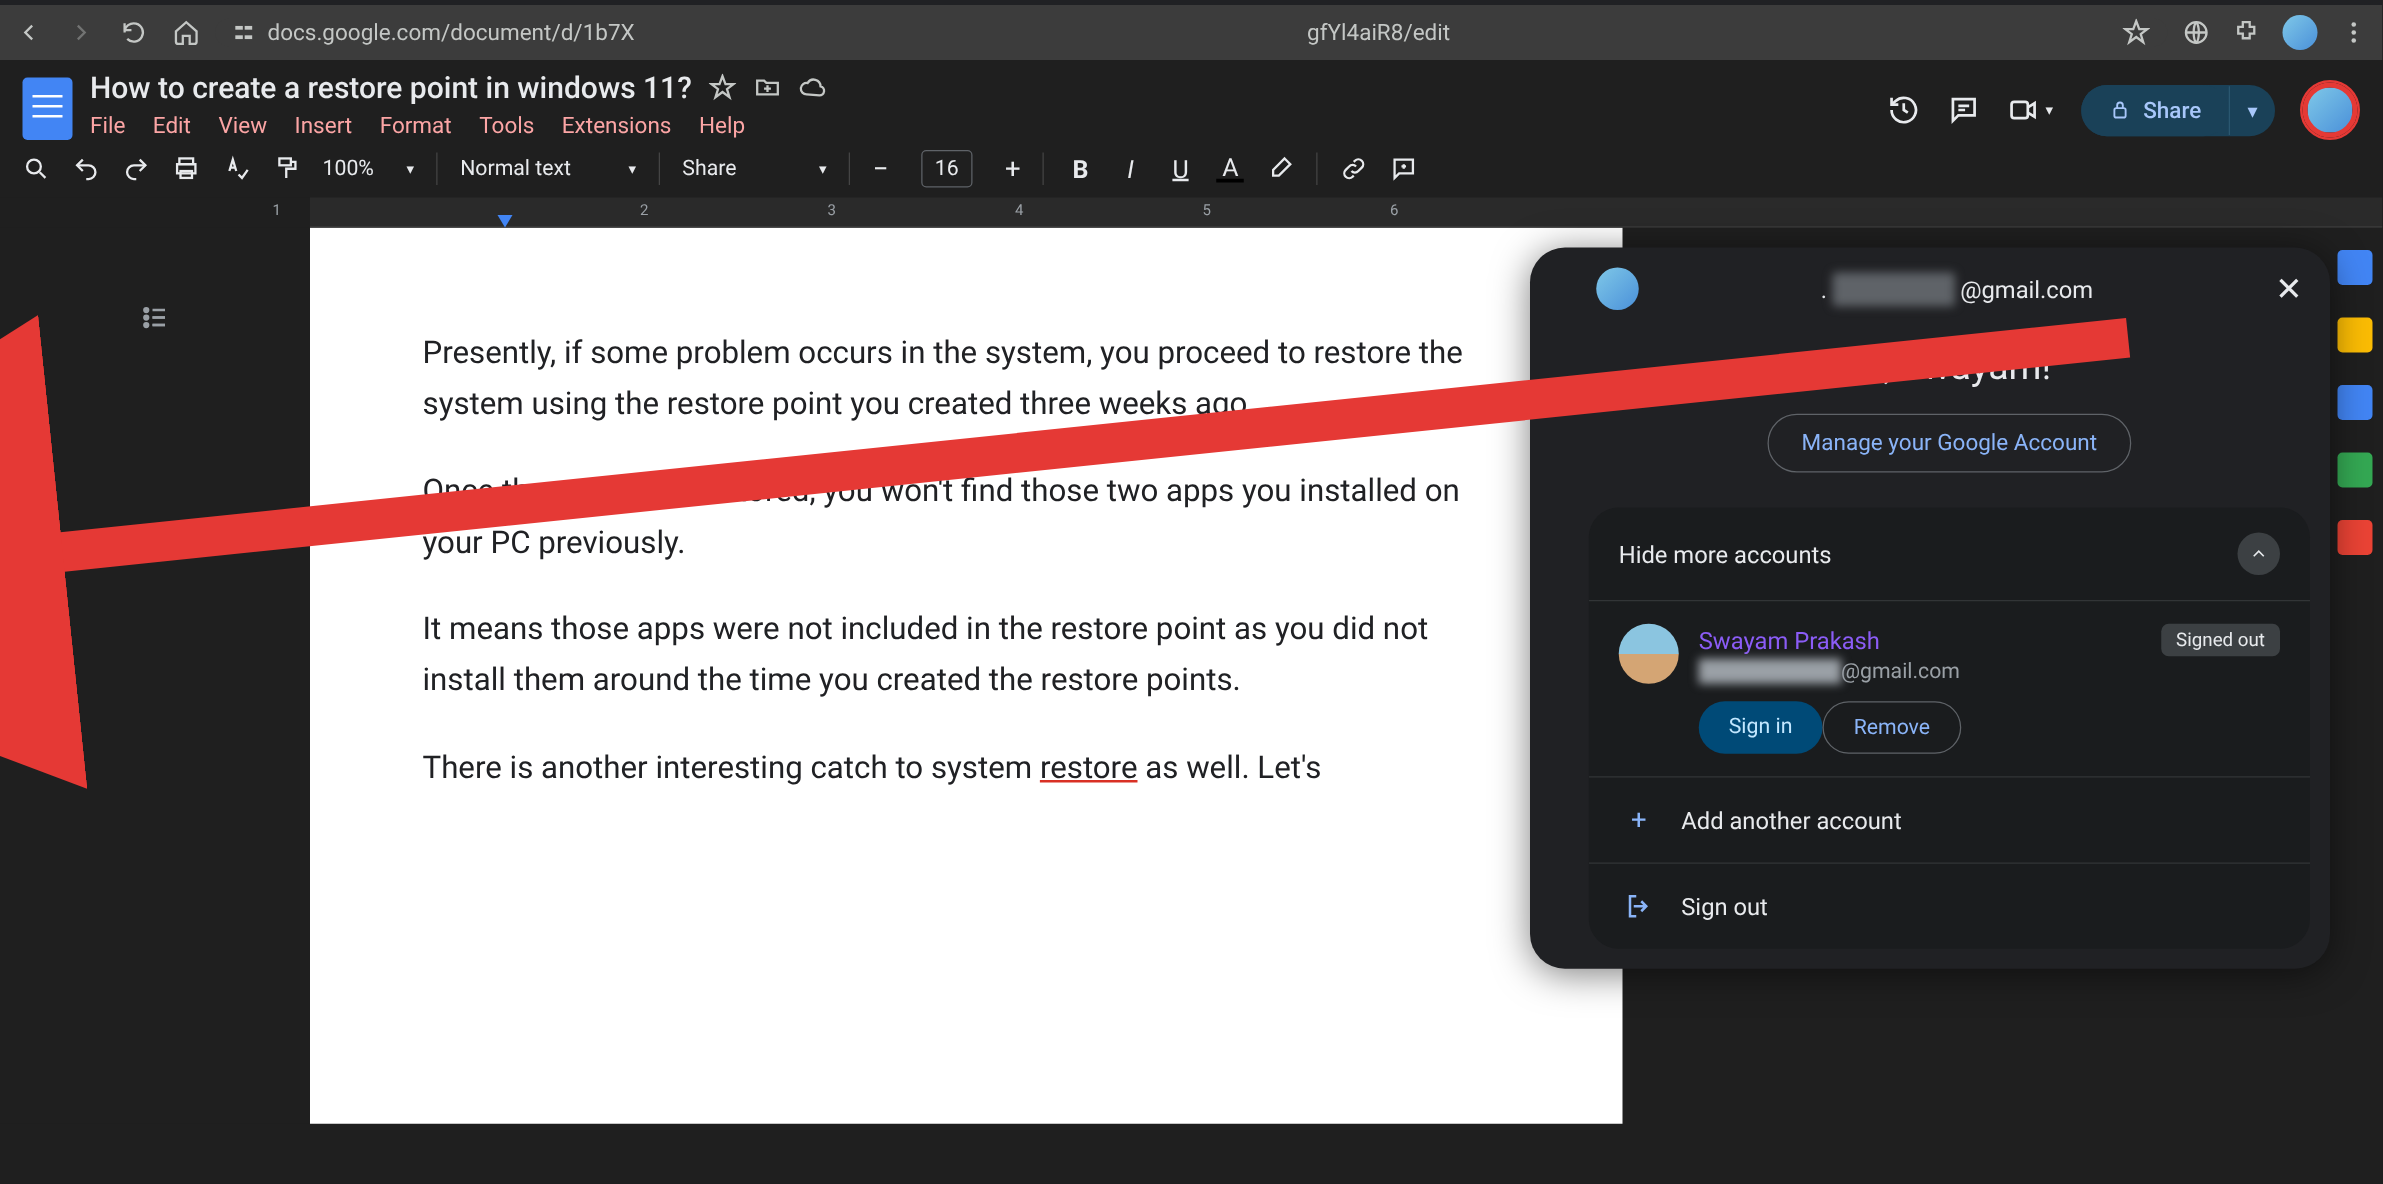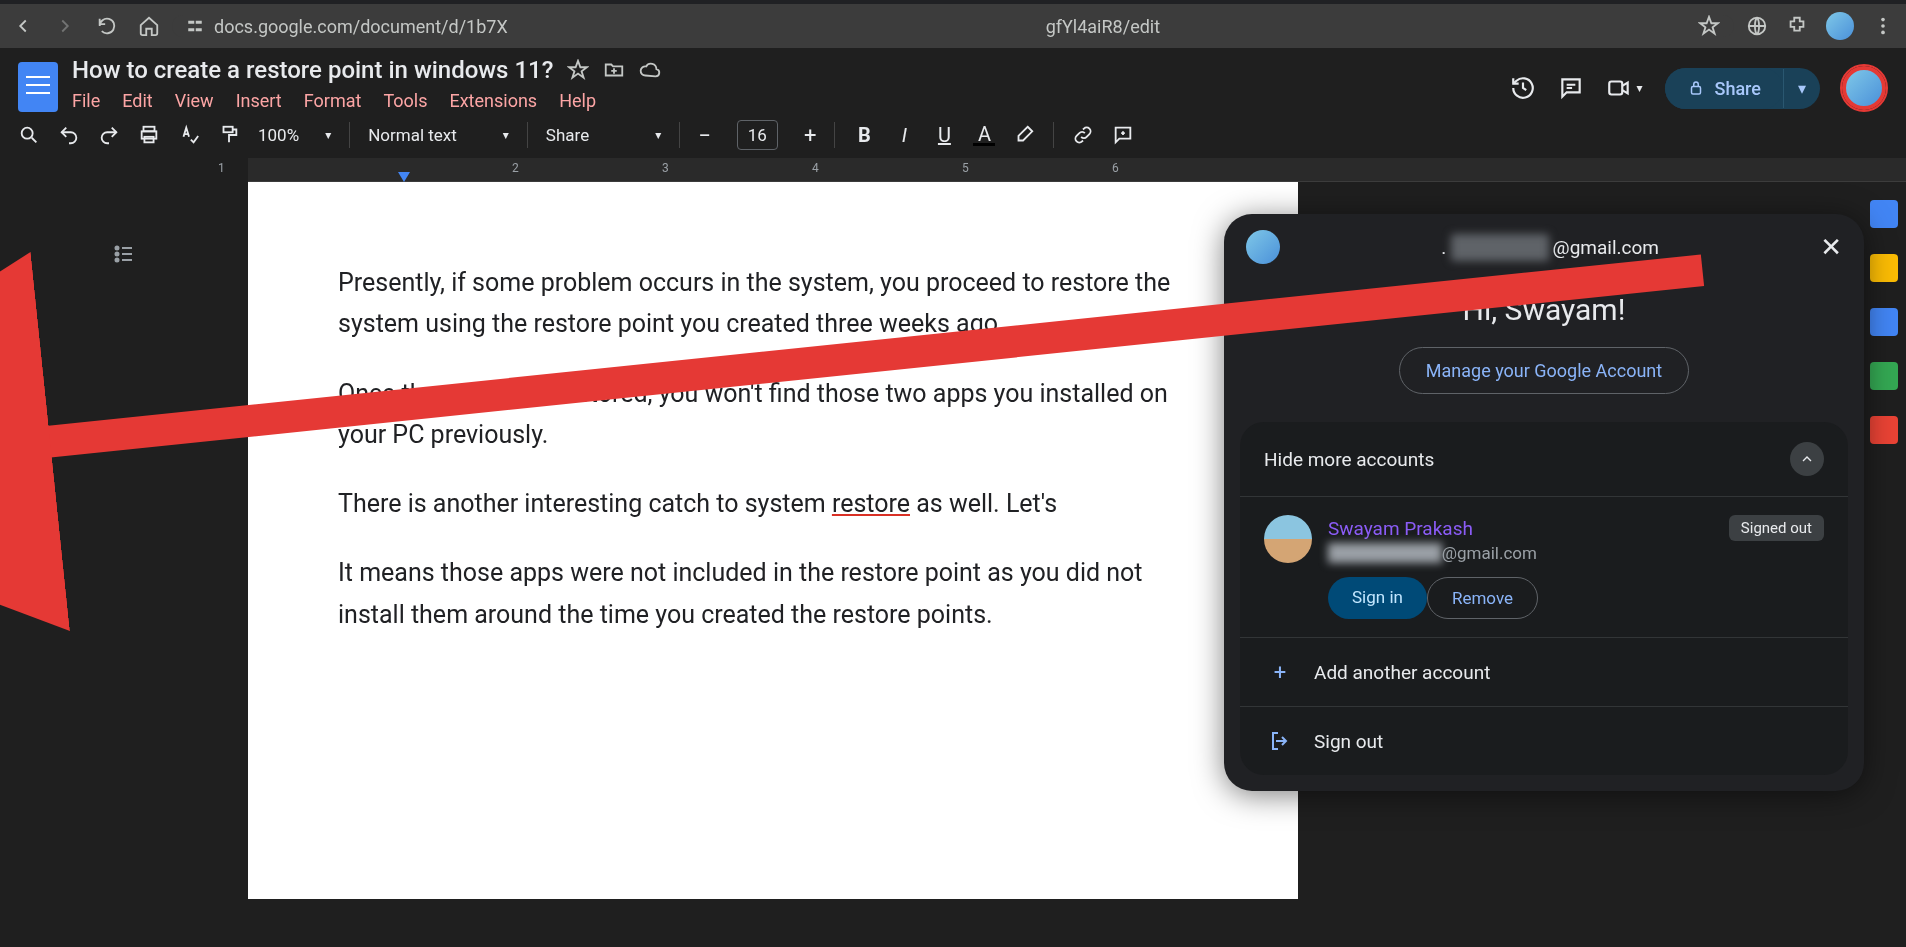--- a/index.html
+++ b/index.html
@@ -47,21 +47,21 @@
 
 
 .content-wrap { display: flex; height: calc(100% - 230px); }
 .left-gutter { width: 248px; background: #1f1f1f; display:flex; justify-content:center; padding-top: 60px; }
 .outline-icon { width: 24px; height: 24px; color: #9aa0a6; }
 .page { background: #fff; width: 1050px; padding: 80px 90px; color: #202124; font-size: 25px; line-height: 1.65; font-family: Arial; }
 .page p { margin-bottom: 28px; }
 .underline { text-decoration: underline; text-decoration-color: #d93025; }
 
 
-.account-popup { position: absolute; top: 214px; right: 42px; width: 640px; background: #202124; border-radius: 28px; box-shadow: 0 4px 30px rgba(0,0,0,.5); overflow: hidden; z-index: 100; }
+.account-popup { position: absolute; top: 198px; right: 42px; width: 640px; background: #202124; border-radius: 28px; box-shadow: 0 4px 30px rgba(0,0,0,.5); overflow: hidden; z-index: 100; padding-left: 31px; }
 .popup-header { display: flex; align-items: center; padding: 16px 22px; gap: 14px; }
 .popup-avatar-sm { width: 34px; height: 34px; border-radius: 50%; background: linear-gradient(135deg,#7fc8e8,#4a90d9); }
 .email-text { flex: 1; text-align: center; color: #e8eaed; font-size: 19px; }
 .email-blur { background: #5f6368; color: transparent; padding: 2px 30px; border-radius: 3px; margin-right: 4px; filter: blur(4px); }
 .close-x { font-size: 26px; color: #e8eaed; cursor: pointer; }
 .greeting { text-align: center; font-size: 30px; color: #e8eaed; padding: 12px 0 20px; }
 .manage-row { text-align: center; padding-bottom: 28px; }
 .manage-btn { display: inline-block; border: 1px solid #5f6368; color: #8ab4f8; padding: 12px 26px; border-radius: 30px; font-size: 18px; }
 .accounts-section { background: #1a1c1e; border-radius: 24px; margin: 0 16px 16px; overflow: hidden; }
 .hide-row { display: flex; align-items: center; justify-content: space-between; padding: 20px 24px; color: #e8eaed; font-size: 19px; }
@@ -332,22 +332,22 @@
           <circle cx="5" cy="12" r="1.5" fill="currentColor"></circle>
           <path d="M10 12h10"></path>
           <circle cx="5" cy="18" r="1.5" fill="currentColor"></circle>
           <path d="M10 18h10"></path>
           <path d="M10 6h10M10 12h10M10 18h10"></path>
         </svg></div>
   </div>
   <div class="page">
     <p>Presently, if some problem occurs in the system, you proceed to restore the system using the restore point you created three weeks ago.</p>
     <p>Once the system is restored, you won't find those two apps you installed on your PC previously.</p>
+    <p>It means those apps were not included in the restore point as you did not install them around the time you created the restore points.</p>
     <p><span>There is another interesting catch to system </span><span class="underline">restore</span><span> as well. Let's</span></p>
-    <p>It means those apps were not included in the restore point as you did not install them around the time you created the restore points.</p>
   </div>
 </div>
 
 <div class="side-tabs">
   <div class="side-tab st-cal"></div>
   <div class="side-tab st-keep"></div>
   <div class="side-tab st-tasks"></div>
   <div class="side-tab st-contacts"></div>
   <div class="side-tab st-maps"></div>
 </div>

